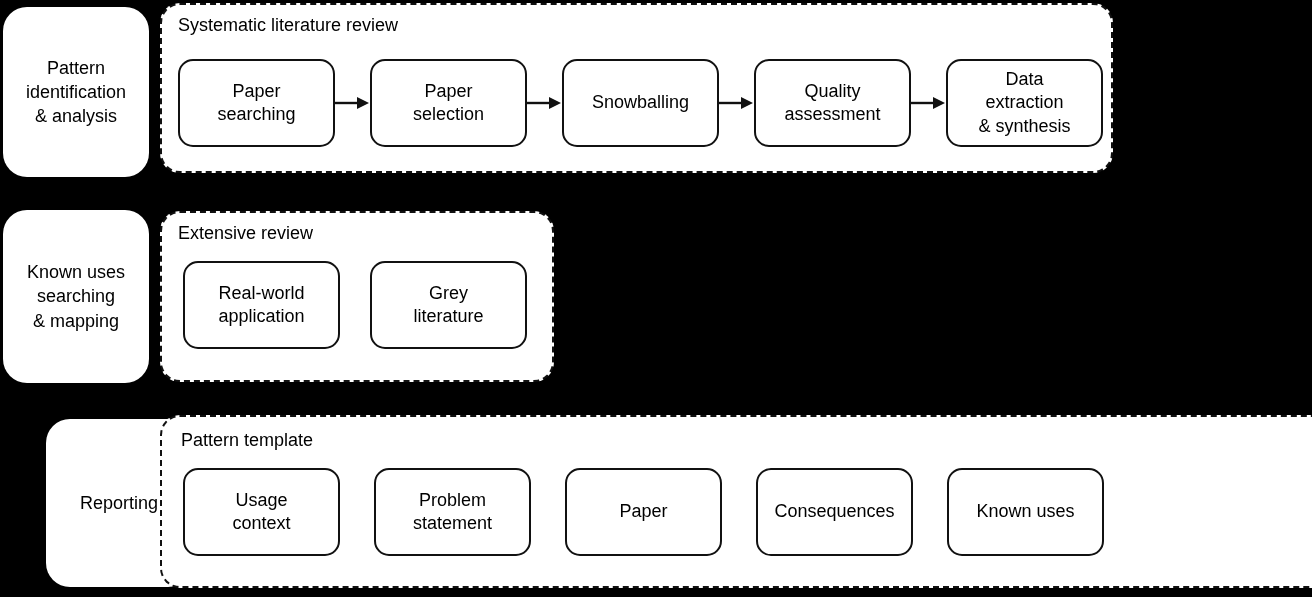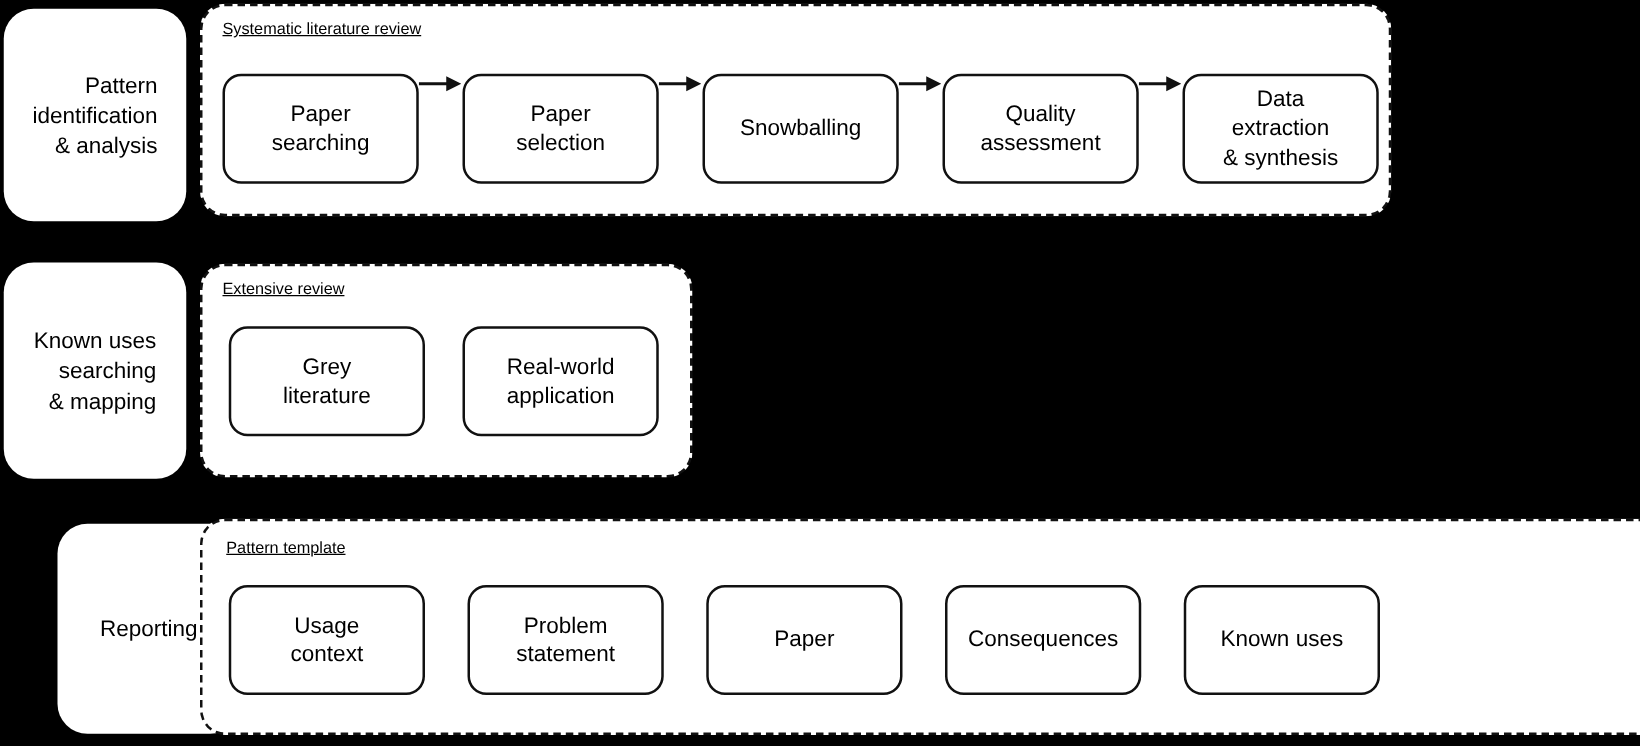--- a/index.html
+++ b/index.html
@@ -19,21 +19,21 @@
   
   .stage {
     position: absolute;
     left: 3px;
     width: 146px;
     background: #ffffff;
     border-radius: 24px;
     display: flex;
     align-items: center;
     justify-content: center;
-    text-align: right;
+    text-align: center;
     font-size: 18px;
     line-height: 1.35;
     white-space: pre-line;
   }
   #stage-1 { top: 7px;   height: 170px; }
   #stage-2 { top: 210px; height: 173px; }
   #stage-3 { top: 419px; height: 168px; margin-left: 43px; }
 
   
   .group {
@@ -43,30 +43,30 @@
     border-radius: 20px;
   }
   #group-1 { left: 160px; top: 3px;   width: 953px;  height: 170px; }
   #group-2 { left: 160px; top: 211px; width: 394px;  height: 171px; }
   #group-3 { left: 160px; top: 415px; width: 1204px; height: 173px; }
 
   .group-title {
     position: absolute;
     left: 16px;
     top: 10px;
-    font-size: 13px;
+    font-size: 18px;
     line-height: 1.2;
     white-space: nowrap;
-    text-decoration: underline;
   }
   #group-3 .group-title { top: 13px; left: 19px; }
 
   .steps {
     position: absolute;
     display: flex;
+    align-items: center;
   }
   #group-1 .steps { left: 16px; top: 54px; }
   #group-2 .steps { left: 21px; top: 48px; gap: 30px; }
   #group-3 .steps { left: 21px; top: 51px; gap: 34px; }
 
   .step {
     flex: none;
     width: 157px;
     height: 88px;
     background: #ffffff;
@@ -128,24 +128,24 @@
     </div>
   </div>
 
   <div class="stage" id="stage-2">Known uses
 searching
 &amp; mapping</div>
 
   <div class="group" id="group-2">
     <div class="group-title">Extensive review</div>
     <div class="steps">
+      <div class="step">Real-world
+application</div>
       <div class="step">Grey
 literature</div>
-      <div class="step">Real-world
-application</div>
     </div>
   </div>
 
   <div class="stage" id="stage-3">Reporting</div>
 
   <div class="group" id="group-3">
     <div class="group-title">Pattern template</div>
     <div class="steps">
       <div class="step">Usage
 context</div>

